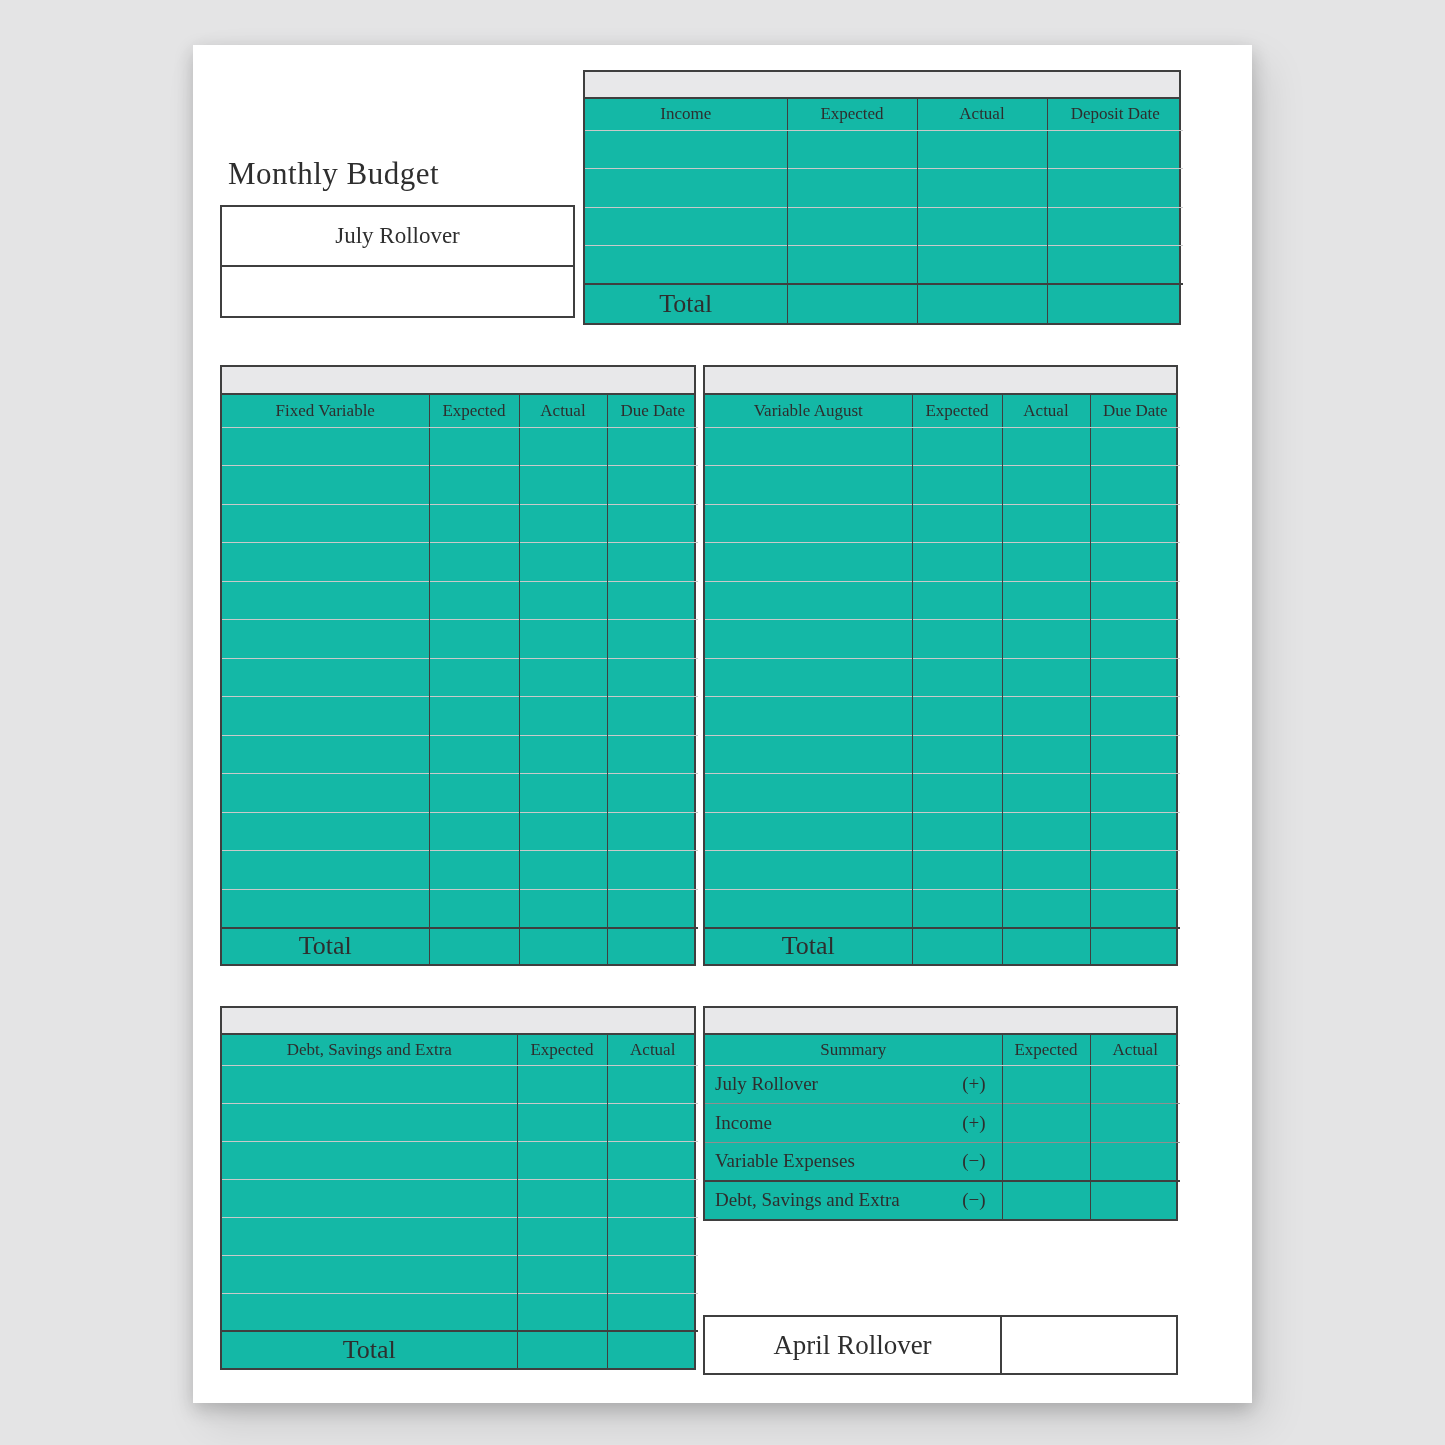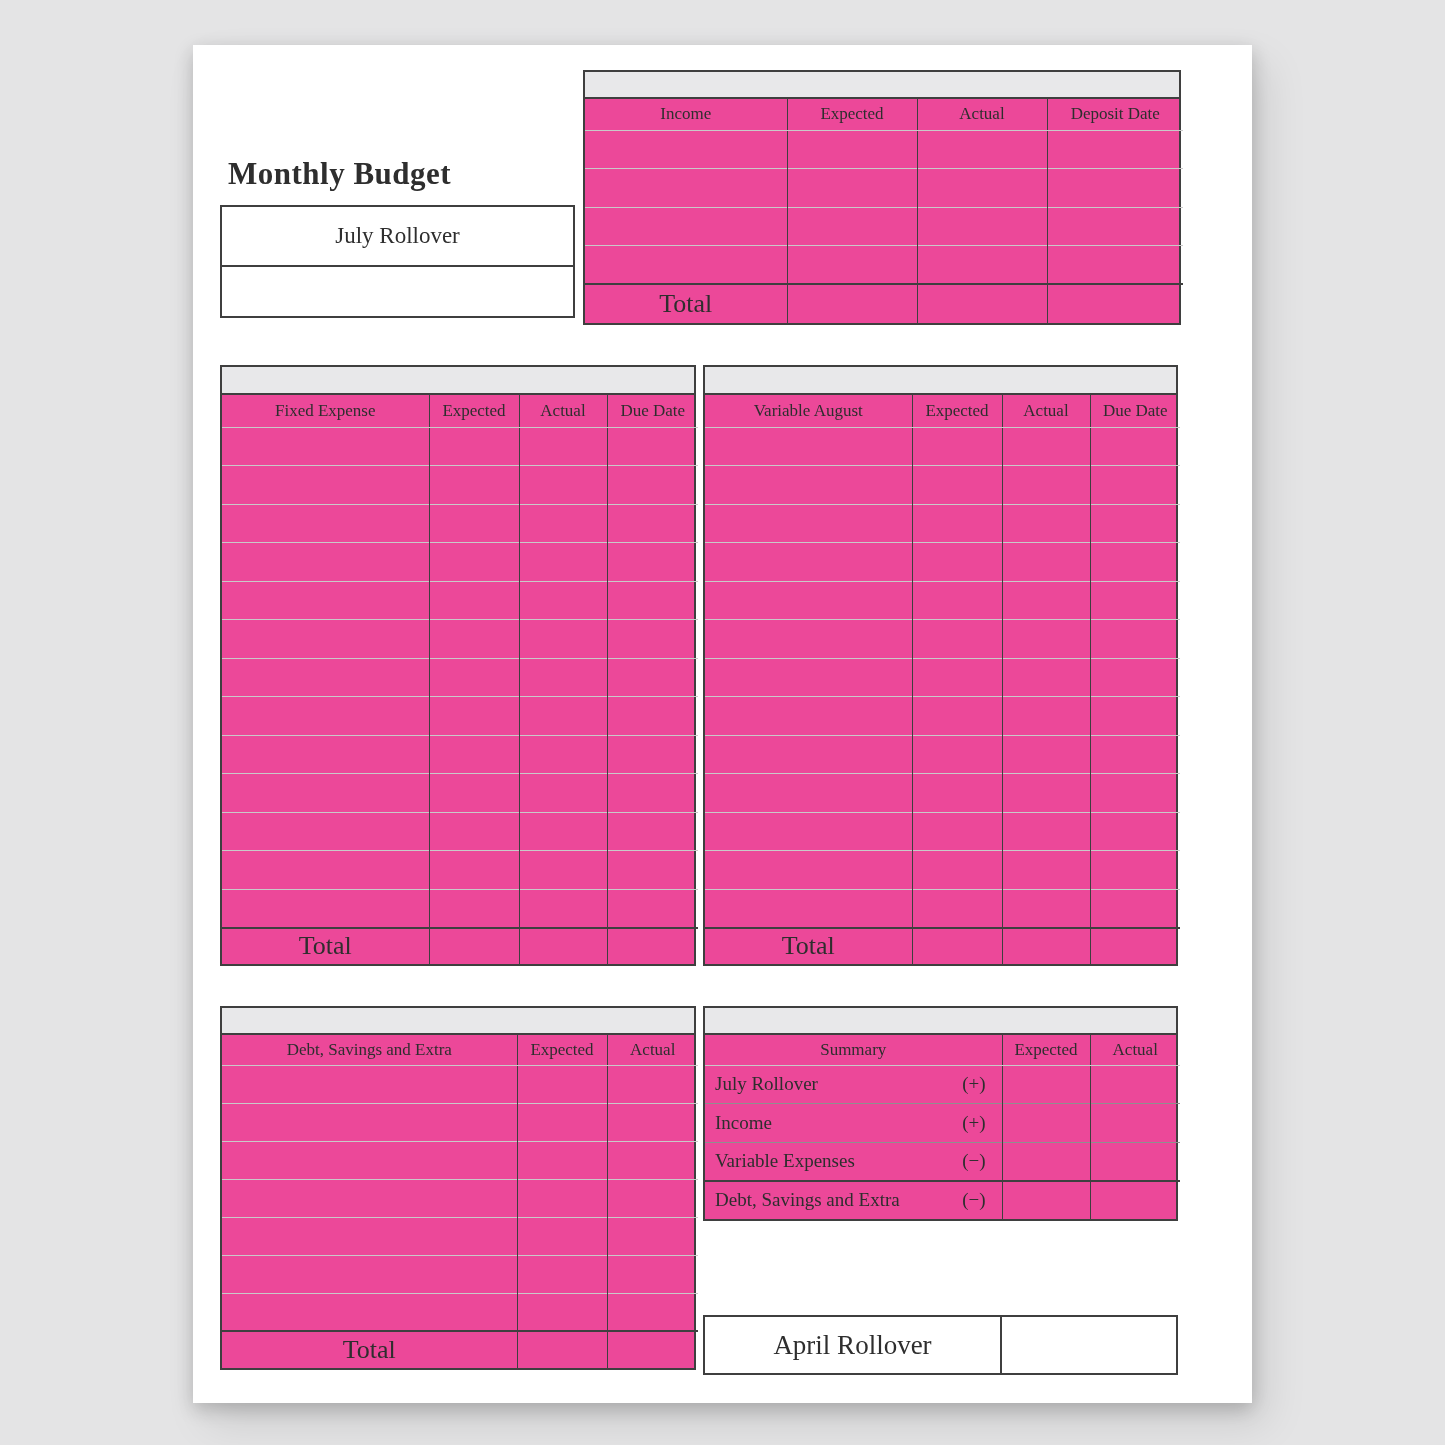--- a/index.html
+++ b/index.html
@@ -23,38 +23,38 @@
     position:absolute; left:193px; top:45px; width:1059px; height:1358px;
     background:var(--page_bg);
     box-shadow:0 6px 18px rgba(0,0,0,0.20), 14px 20px 40px rgba(0,0,0,0.10);
   }
   .title{
     position:absolute; left:33px; top:44px;
     font-size:57px; line-height:1.05; font-weight:normal; letter-spacing:1px;
   }
   .subtitle{
     position:absolute; left:35px; top:112px;
-    font-size:31px; line-height:1.1; font-weight:bold; letter-spacing:0.5px;
+    font-size:31px; line-height:1.1; font-weight:normal; letter-spacing:0.5px;
   }
   
   .rbox{position:absolute; border:2px solid var(--border_dark); background:#fff;}
   .july-box{left:27px; top:160px; width:355px; height:113px;}
   .july-box .rbox-label{
     height:60px; border-bottom:2px solid var(--border_dark);
     display:flex; align-items:center; justify-content:center; font-size:23px;
   }
   .july-box .rbox-value{height:49px;}
   .august-box{left:510px; top:1270px; width:475px; height:60px; display:flex;}
   .august-box .rbox-label{
     width:297px; border-right:2px solid var(--border_dark);
     display:flex; align-items:center; justify-content:center; font-size:27px;
   }
   .august-box .rbox-value{flex:1;}
   
-  .btable{position:absolute; border:2px solid var(--border_dark); background:#ec4899;}
+  .btable{position:absolute; border:2px solid var(--border_dark); background:#14b8a6;}
   .band{background:var(--band_fill); border-bottom:2px solid var(--border_dark);}
   .band.h27{height:27px;} .band.h28{height:28px;}
   .btable table{border-collapse:collapse; width:100%; table-layout:fixed;}
   .btable th{
     font-weight:normal; font-size:17px; text-align:center; vertical-align:middle;
     border-left:1.5px solid var(--border_dark);
     border-bottom:1px solid var(--line_light);
   }
   .btable th:first-child, .btable td:first-child{border-left:none;}
   .btable tbody td{
@@ -160,21 +160,21 @@
       <div class="band h28"></div>
       <table>
         <colgroup>
             <col style="width:207px">
             <col style="width:90px">
             <col style="width:88px">
             <col style="width:91px">
           </colgroup>
         <thead>
           <tr>
-            <th>Fixed Expense</th>
+            <th>Fixed Variable</th>
             <th>Expected</th>
             <th>Actual</th>
             <th>Due Date</th>
           </tr>
         </thead>
         <tbody>
             <tr>
               <td style="height: 38.5px;"></td>
               <td style="height: 38.5px;"></td>
               <td style="height: 38.5px;"></td>

